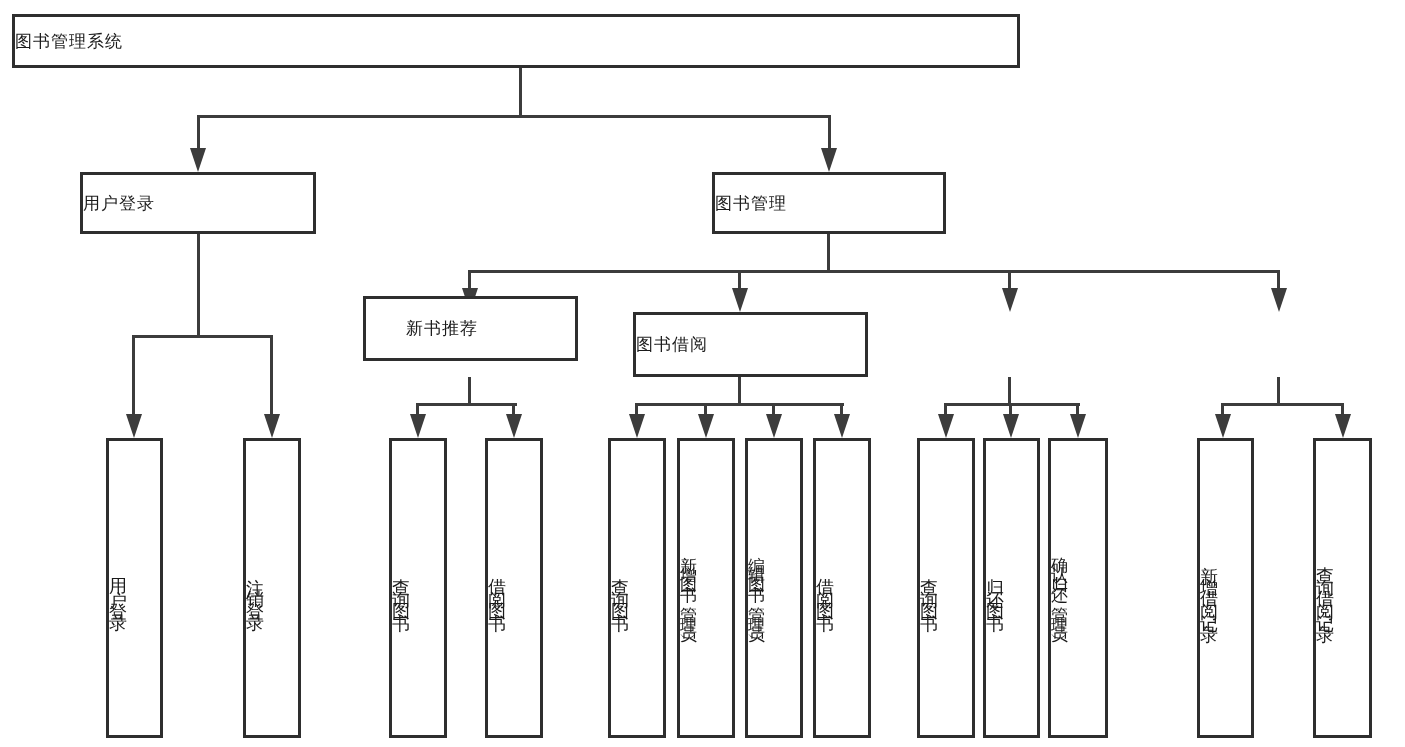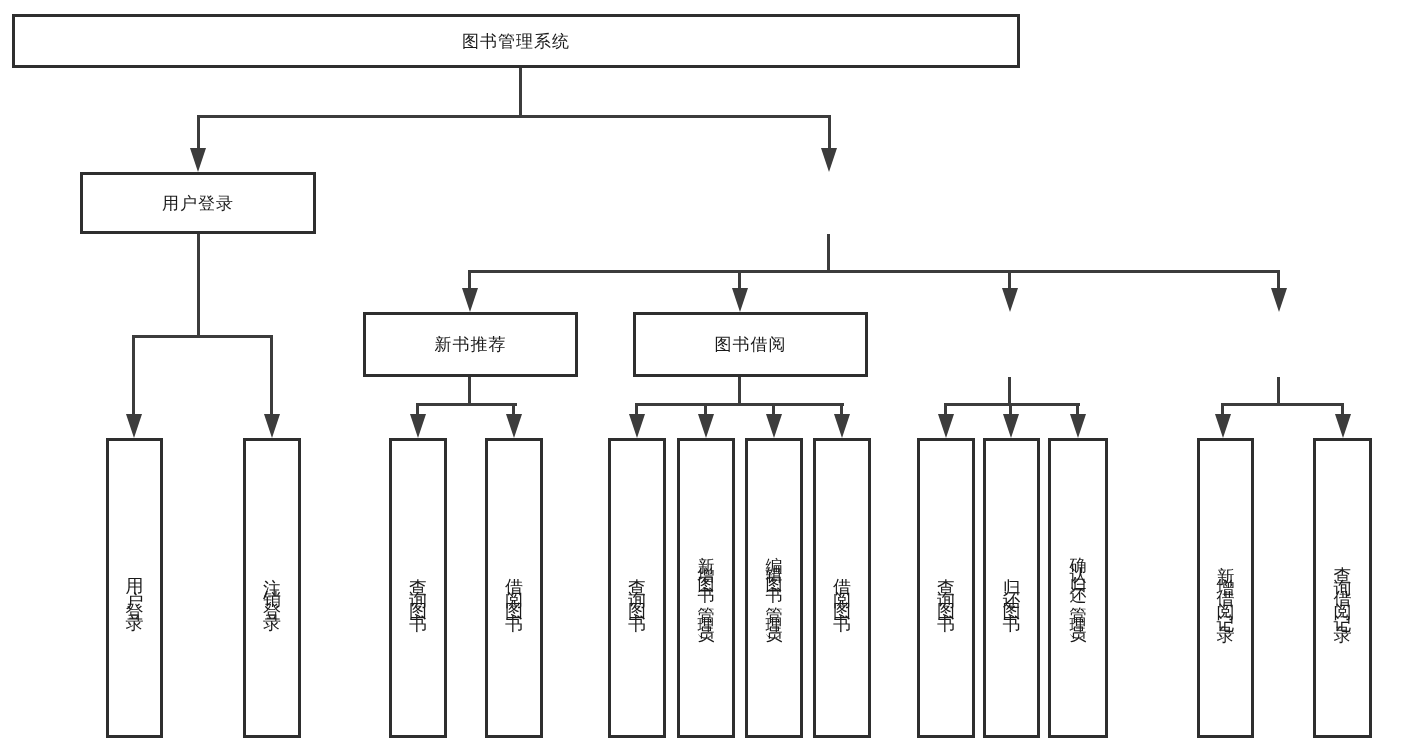--- a/index.html
+++ b/index.html
@@ -21,21 +21,20 @@
     position: relative;
     width: 1405px; height: 747px;
     background: var(--background);
   }
   .box {
     position: absolute;
     background: var(--box-fill);
     border: 3px solid var(--box-border);
     display: flex;
     align-items: center;
-    justify-content: center;
     color: var(--text);
   }
   .hlabel {
     font-size: 17px;
     letter-spacing: 1px;
     line-height: 1;
     white-space: nowrap;
   }
   .vtext {
     writing-mode: vertical-rl;
@@ -77,40 +76,43 @@
   <div class="vl" style="left:519px; top:68px; height:50px;"></div>
   <div class="hl" style="left:197px; top:115px; width:634px;"></div>
   <div class="vl" style="left:197px; top:115px; height:37px;"></div>
   <div class="arrow" style="left:190px; top:148px;"></div>
   <div class="vl" style="left:828px; top:115px; height:37px;"></div>
   <div class="arrow" style="left:821px; top:148px;"></div>
 
   <div class="box" style="left:80px; top:172px; width:236px; height:62px;">
     <span class="hlabel">用户登录</span>
   </div>
+  <div class="box" style="left:712px; top:172px; width:234px; height:62px;">
+    <span class="hlabel">图书管理</span>
+  </div>
 
   <div class="vl" style="left:197px; top:234px; height:104px;"></div>
   <div class="hl" style="left:132px; top:335px; width:141px;"></div>
   <div class="vl" style="left:132px; top:335px; height:81px;"></div>
   <div class="arrow" style="left:126px; top:414px;"></div>
   <div class="vl" style="left:270px; top:335px; height:81px;"></div>
   <div class="arrow" style="left:264px; top:414px;"></div>
 
   <div class="vl" style="left:827px; top:234px; height:39px;"></div>
   <div class="hl" style="left:468px; top:270px; width:812px;"></div>
   <div class="vl" style="left:468px; top:270px; height:20px;"></div>
   <div class="arrow" style="left:462px; top:288px;"></div>
   <div class="vl" style="left:738px; top:270px; height:20px;"></div>
   <div class="arrow" style="left:732px; top:288px;"></div>
   <div class="vl" style="left:1008px; top:270px; height:20px;"></div>
   <div class="arrow" style="left:1002px; top:288px;"></div>
   <div class="vl" style="left:1277px; top:270px; height:20px;"></div>
   <div class="arrow" style="left:1271px; top:288px;"></div>
 
-  <div class="box" style="left:363px; top:312px; width:215px; height:65px;">
+  <div class="box" style="left:363px; top:296px; width:215px; height:65px;padding-left:40px;">
     <span class="hlabel">新书推荐</span>
   </div>
   <div class="box" style="left:633px; top:312px; width:235px; height:65px;">
     <span class="hlabel">图书借阅</span>
   </div>
 
   <div class="vl" style="left:468px; top:377px; height:29px;"></div>
   <div class="hl" style="left:416px; top:403px; width:101px;"></div>
   <div class="vl" style="left:416px; top:403px; height:13px;"></div>
   <div class="arrow" style="left:410px; top:414px;"></div>

